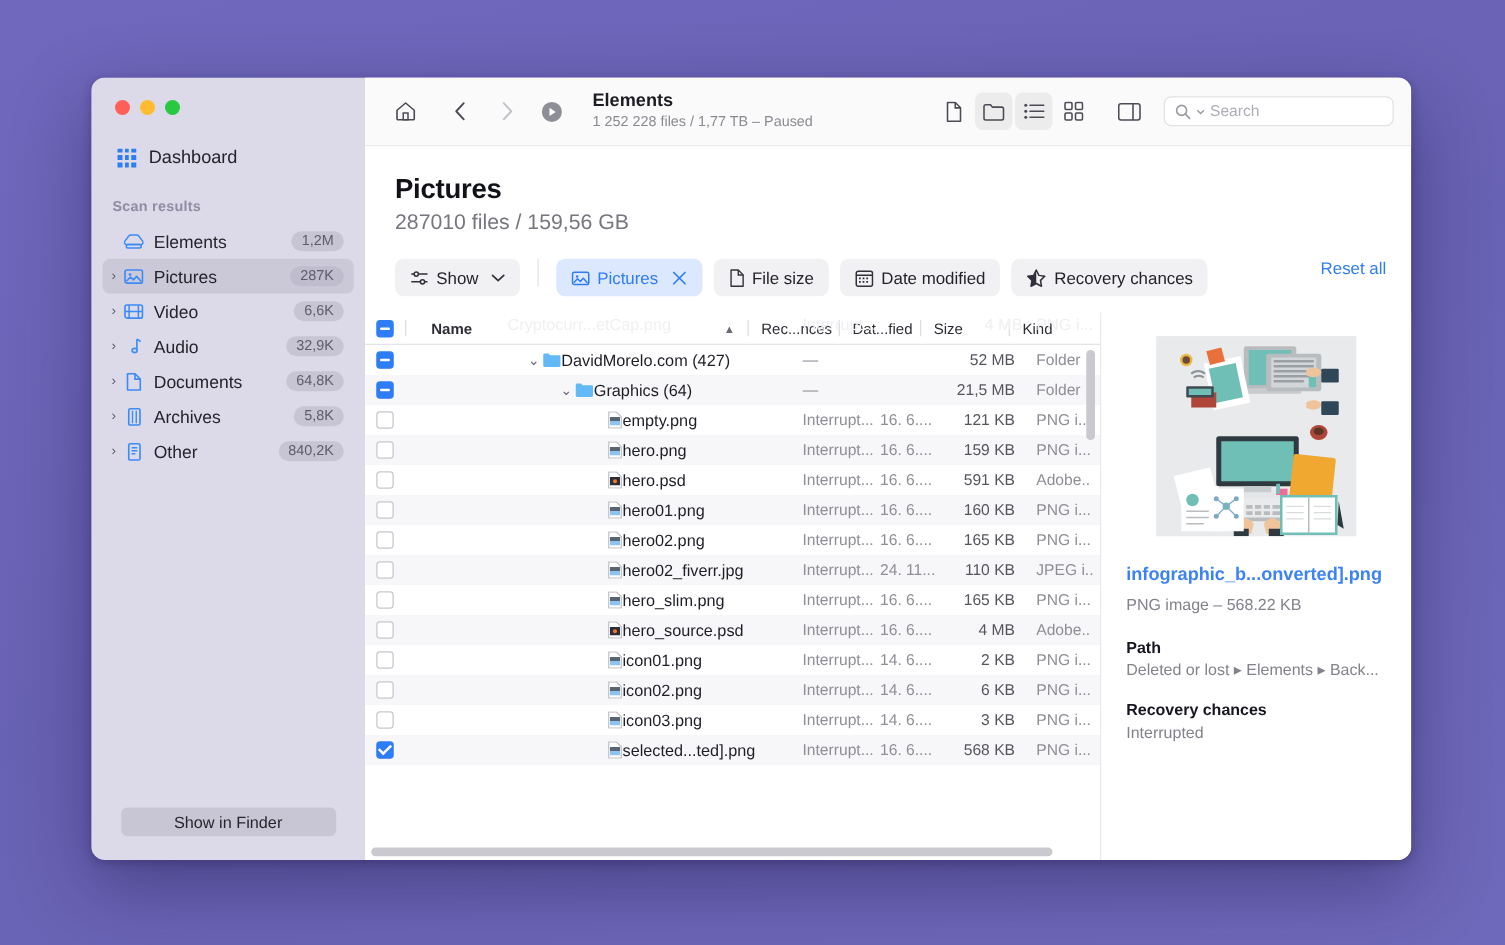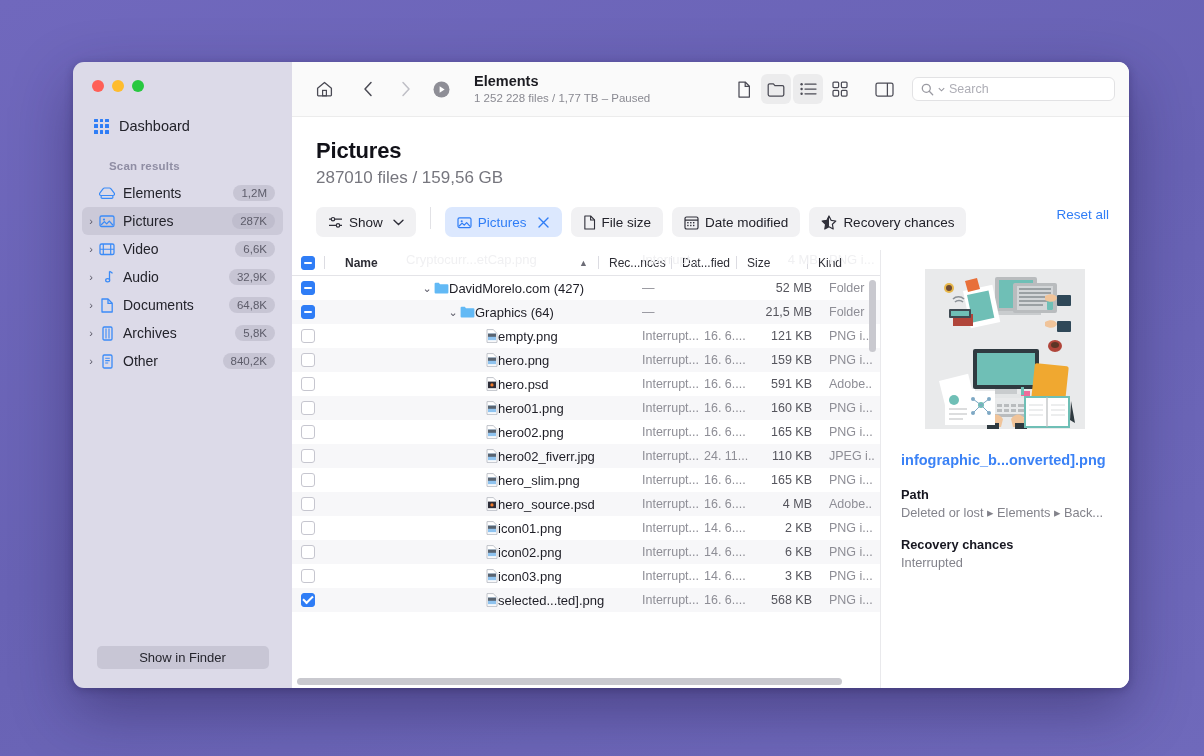--- a/index.html
+++ b/index.html
@@ -49,21 +49,21 @@
   }
   .dash-grid {
     width: 15px; height: 15px;
     display: grid; grid-template-columns: repeat(3,1fr); grid-template-rows: repeat(3,1fr);
     gap: 2px;
   }
   .dash-grid i { background: #2f7df6; border-radius: .5px; display:block; }
   .dash-label { font-size: 14.5px; color: #22222a; }
 
   .scan-title {
-    margin: 26px 0 7px 36px;
+    margin: 26px 0 7px 17px;
     font-size: 11.5px; font-weight: bold;
     color: #8f8da3; letter-spacing: .2px;
   }
 
   .nav { padding: 0 9px; }
   .nav-item {
     display: flex; align-items: center;
     height: 28px; border-radius: 6px;
     padding: 0 8px 0 2px;
     margin-bottom: 0;
@@ -124,21 +124,21 @@
   .tb-btn.disabled { color: #bfbfc6; }
   .tb-btn.active { background: #ececed; }
   #play-btn { margin-left: 6px; cursor: pointer; }
   #title-block { margin-left: 18px; min-width: 0; }
   #tb-title { font-size: 14.5px; font-weight: bold; color: #1c1c22; line-height: 17px; }
   #tb-sub { font-size: 11.5px; color: #8a8a92; line-height: 15px; margin-top: 1px; }
   #tb-right { margin-left: auto; display: flex; align-items: center; gap: 2px; }
   #tb-sep { width: 10px; }
   #search {
     margin-left: 11px;
-    width: 203px; height: 24px;
+    width: 184px; height: 24px;
     border: 1px solid #e2e2e4; border-radius: 6px;
     background: #fff;
     display: flex; align-items: center; gap: 4px;
     padding: 0 8px;
   }
   #search-text { font-size: 12.5px; color: #aeaeb6; }
 
   
   #head {
     padding: 21px 0 0 24px;
@@ -949,20 +949,21 @@
             <path d="M122 128v30" stroke="#b9bcbe" stroke-width="1.2"></path>
             <g stroke="#d9dcdd" stroke-width="1">
                 <path d="M104 136h14M104 141h14M104 146h14M126 136h14M126 141h14M126 146h14"></path>
               </g>
             <path d="M146 132l4 22-5-3z" fill="#2f3a40"></path>
             <rect x="96" y="122" width="9" height="5" fill="#f06c9b"></rect>
             <rect x="96" y="118" width="3" height="8" fill="#6fbfb6"></rect>
           </svg>
 
           <div id="pv-name">infographic_b...onverted].png</div>
+          <div id="pv-meta">PNG image – 568.22 KB</div>
           <div class="pv-h">Path</div>
           <div class="pv-v">Deleted or lost ▸ Elements ▸ Back...</div>
           <div class="pv-h">Recovery chances</div>
           <div class="pv-v">Interrupted</div>
         </div>
       </div>
 
     </div>
   </div>
 </div>

